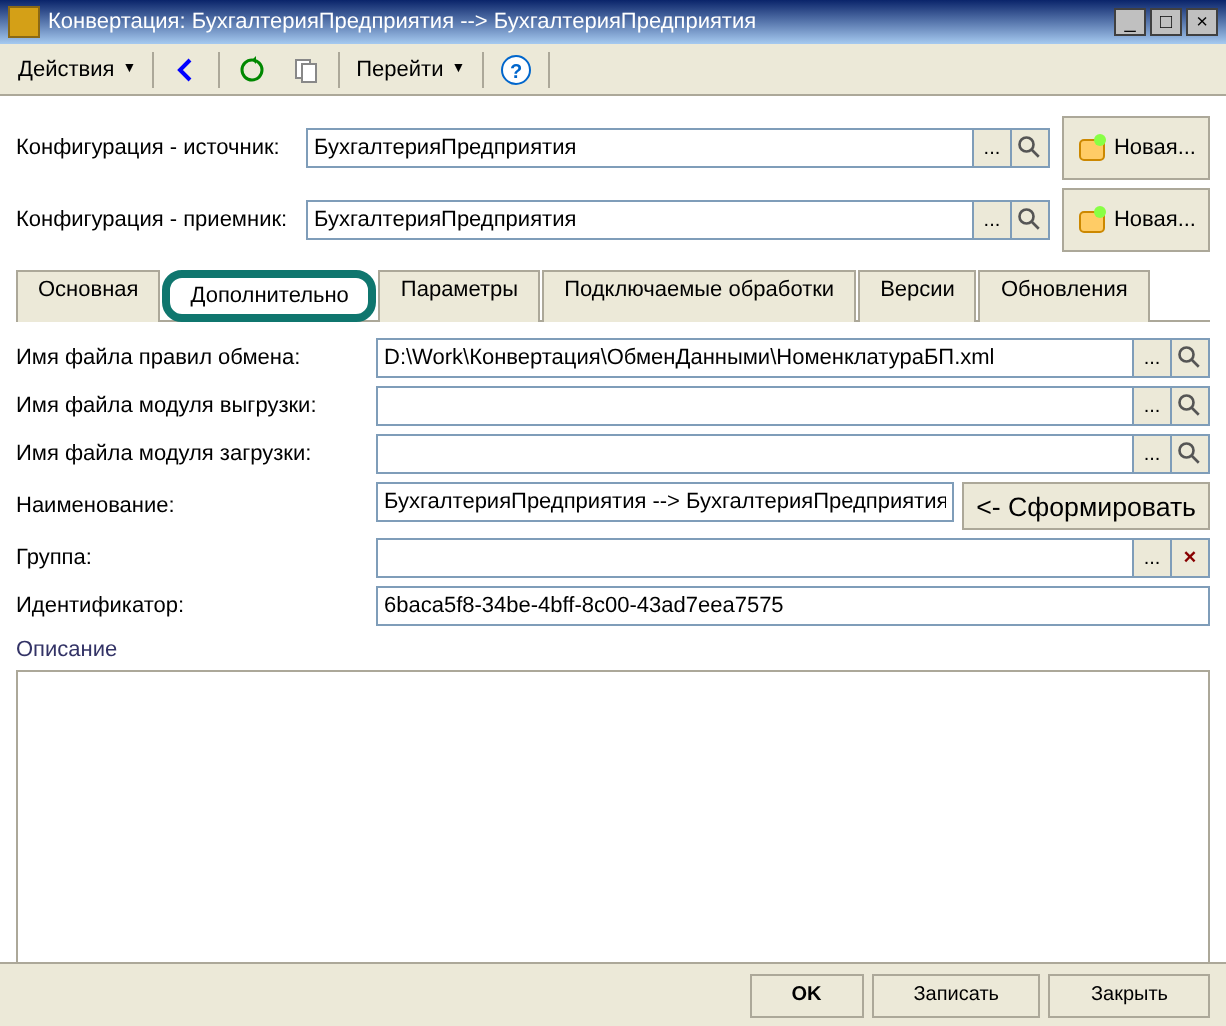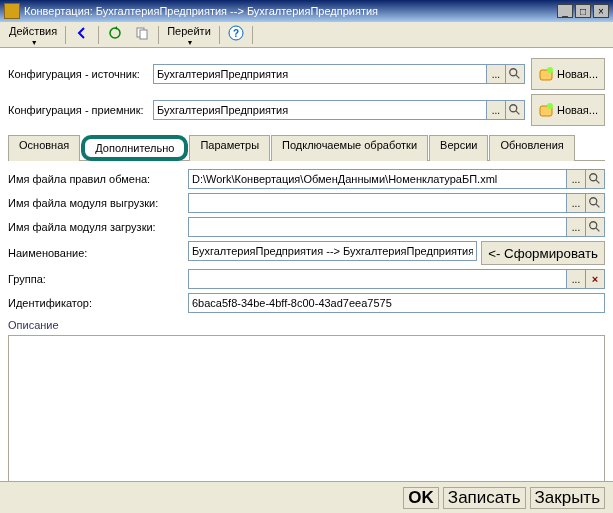--- a/index.html
+++ b/index.html
@@ -3,21 +3,21 @@
 <meta charset="utf-8">
 <style>
 * { box-sizing: border-box; margin: 0; padding: 0; }
 body { font-family: Tahoma, Arial, sans-serif; font-size: 11px; background: #fff; width: 613px; height: 513px; overflow: hidden; }
 .titlebar { background: linear-gradient(#0a246a, #a6caf0); height: 22px; display: flex; align-items: center; color: #fff; padding: 0 4px; justify-content: space-between; }
 .titlebar-icon { width: 16px; height: 16px; background: #d4a017; margin-right: 4px; border: 1px solid #8b6914; display:inline-block; }
 .titlebar-title { flex: 1; font-size: 11px; white-space: nowrap; overflow: hidden; }
 .titlebar-btns { display: flex; gap: 2px; }
 .titlebar-btn { width: 16px; height: 14px; background: #c0c0c0; border: 1px solid #404040; color: #000; font-size: 10px; display: flex; align-items: center; justify-content: center; cursor: pointer; }
 .toolbar { background: #ece9d8; border-bottom: 1px solid #aca899; height: 26px; display: flex; align-items: center; padding: 0 4px; gap: 1px; }
-.tb-btn { height: 22px; padding: 0 4px; display: flex; align-items: center; gap: 2px; border: 1px solid transparent; cursor: pointer; flex-direction: column; }
+.tb-btn { height: 22px; padding: 0 4px; display: flex; align-items: center; gap: 2px; border: 1px solid transparent; cursor: pointer; }
 .tb-sep { width: 1px; height: 18px; background: #aca899; margin: 0 2px; }
 .tb-icon { width: 16px; height: 16px; display: inline-block; }
 .dd-arrow { font-size: 7px; margin-left: 2px; }
 .content { padding: 10px 8px; }
 .cfg-row { display: flex; align-items: center; margin-bottom: 4px; }
 .cfg-label { width: 145px; }
 .cfg-input { flex: 1; height: 20px; border: 1px solid #7f9db9; padding: 0 3px; display: flex; align-items: center; background: #fff; }
 .cfg-input input { border: none; outline: none; width: 100%; font-family: inherit; font-size: 11px; }
 .btn-small { width: 20px; height: 20px; border: 1px solid #7f9db9; background: #ece9d8; display: flex; align-items: center; justify-content: center; cursor: pointer; margin-left: -1px; font-size: 10px; }
 .magnifier-icon { width: 14px; height: 14px; }
@@ -29,21 +29,21 @@
 .form-area { padding: 8px 0; }
 .form-row { display: flex; align-items: center; margin-bottom: 4px; }
 .form-label { width: 180px; }
 .form-input-wrap { flex: 1; display: flex; }
 .form-input { flex: 1; height: 20px; border: 1px solid #7f9db9; padding: 0 3px; background: #fff; font-family: inherit; font-size: 11px; }
 .gen-btn { height: 24px; border: 1px solid #aca899; background: #ece9d8; padding: 0 6px; cursor: pointer; margin-left: 4px; }
 .x-btn { width: 20px; height: 20px; border: 1px solid #7f9db9; background: #ece9d8; display: flex; align-items: center; justify-content: center; cursor: pointer; margin-left: -1px; font-weight: bold; color: #800; }
 .fieldset-label { color: #336; margin: 6px 0 4px 0; font-weight: normal; }
 .desc-box { border: 1px solid #aca899; height: 170px; background: #fff; }
 .footer { position: absolute; bottom: 0; left: 0; right: 0; height: 32px; background: #ece9d8; border-top: 1px solid #aca899; display: flex; align-items: center; justify-content: flex-end; padding: 0 8px; gap: 4px; }
-.footer-btn { height: 22px; padding: 0 4px; border: 1px solid #aca899; background: #ece9d8; cursor: pointer; font-family: inherit; font-size: 17px; }
+.footer-btn { height: 22px; padding: 0 20px; border: 1px solid #aca899; background: #ece9d8; cursor: pointer; font-family: inherit; font-size: 10px; }
 .footer-btn.ok { font-weight: bold; }
 </style>
 </head>
 <body>
 
 <div class="titlebar">
   <span class="titlebar-icon"></span>
   <span class="titlebar-title">Конвертация: БухгалтерияПредприятия --&gt; БухгалтерияПредприятия</span>
   <div class="titlebar-btns">
     <div class="titlebar-btn">_</div>

